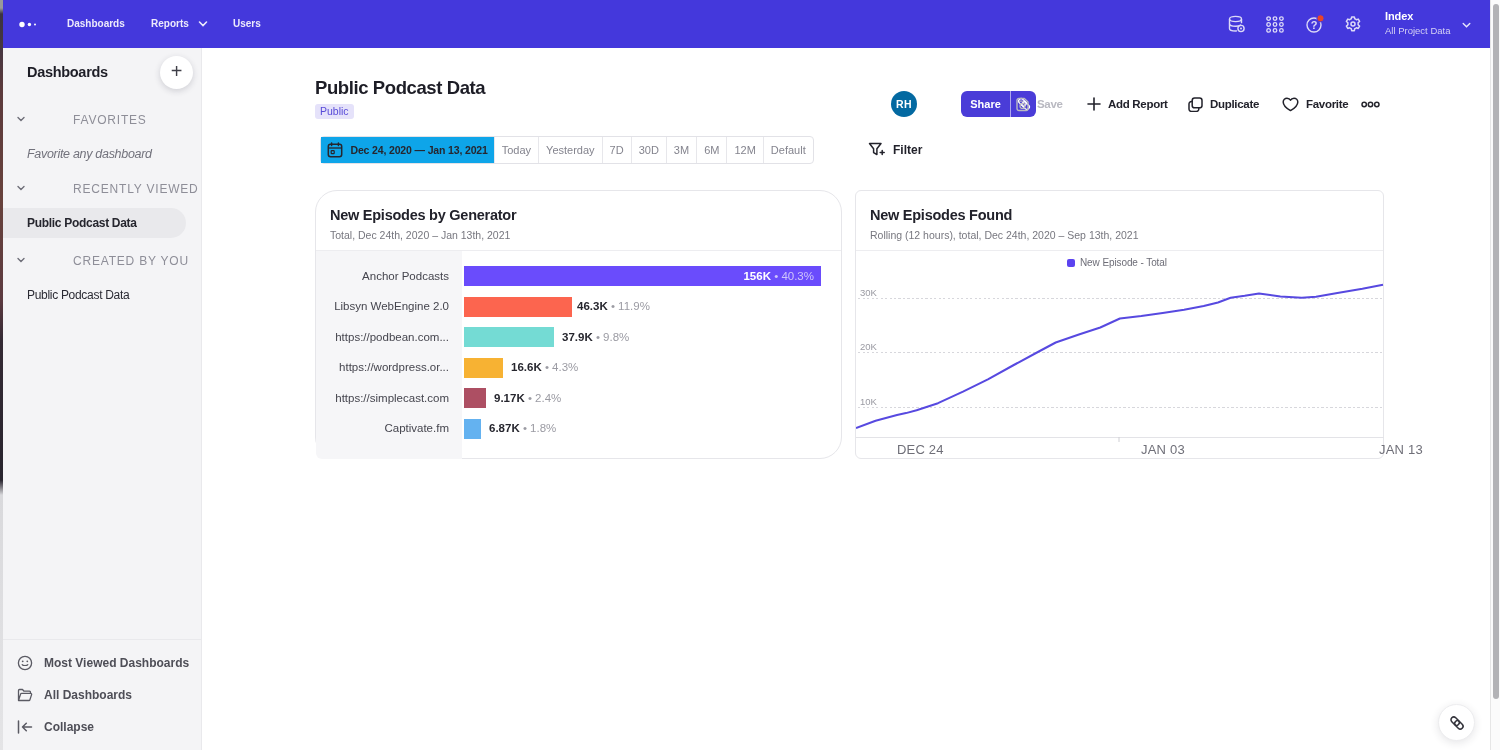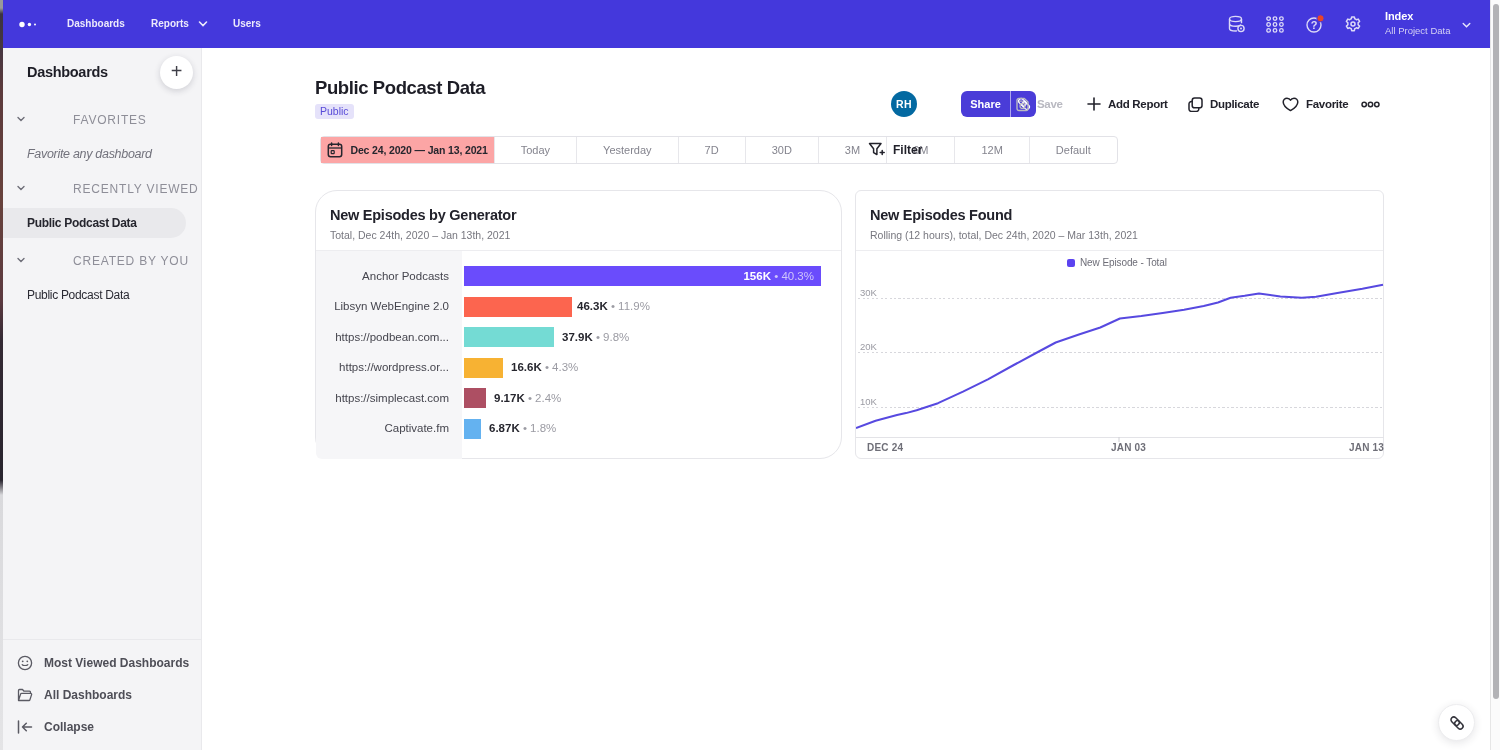--- a/index.html
+++ b/index.html
@@ -41,24 +41,24 @@
   color:#fff; font-size:10.5px; font-weight:700; display:flex; align-items:center; justify-content:center; letter-spacing:.5px;}
 #sharegrp { position:absolute; left:725px; top:43px; height:26px; display:flex; background:#4a3cd8; border-radius:6px; overflow:hidden;margin-left:34px; }
 #sharegrp .sh { width:49px; color:#fff; font-size:11px; font-weight:700; display:flex; align-items:center; justify-content:center; }
 #sharegrp .dv { width:1px; background:rgba(255,255,255,.55); margin:0; }
 #sharegrp .lk { width:25px; display:flex; align-items:center; justify-content:center; }
 .hbtn { position:absolute; top:43px; height:26px; display:flex; align-items:center; gap:7px;
   font-size:11.5px; font-weight:700; color:#22222b; letter-spacing:-.3px; }
 .hbtn.dis { color:#b9b9c1; }
 
 #datebar { position:absolute; left:117.5px; top:88px; height:28px; display:flex; border:1px solid #e2e2e7; border-radius:4px; background:#fff; }
-#datebar .seg { display:flex; align-items:center; border-right:1px solid #e7e7eb; padding:0 26px;
+#datebar .seg { display:flex; align-items:center; border-right:1px solid #e7e7eb; padding:0 7px;
   font-size:11px; color:#84848e; white-space:nowrap; }
 #datebar .seg:last-child { border-right:none; }
-#datebar .seg#dateseg { background:#fca5a5; gap:8px; color:#26262e; font-weight:700; padding:0 6px !important; }
+#datebar .seg#dateseg { background:#0ea5e9; gap:8px; color:#26262e; font-weight:700; padding:0 6px !important; }
 #filter { position:absolute; left:666px; top:88px; height:28px; display:flex; align-items:center; gap:8px;
   font-size:12px; font-weight:700; color:#22222b; }
 
 .card { position:absolute; top:142px; height:269px; background:#fff; border:1px solid #e6e6ea; border-radius:6px; }
 #card1 { left:113px; width:527px;border-radius:22px; }
 #card2 { left:653px; width:529px; }
 .ctitle { position:absolute; left:14px; top:16px; font-size:14.5px; font-weight:700; color:#22222b; letter-spacing:-.25px; }
 .csub { position:absolute; left:14px; top:38px; font-size:10.5px; color:#77777f; }
 .cdiv { position:absolute; left:0; top:59px; width:100%; border-top:1px solid #ededf0; }
 
@@ -66,21 +66,21 @@
 .blab { position:absolute; width:133px; text-align:right; font-size:11.5px; color:#45454e; }
 .bar { position:absolute; left:147.5px; height:20px; }
 .bval { position:absolute; font-size:11.5px; font-weight:700; color:#26262e; white-space:nowrap; }
 .bval .pct { font-weight:400; color:#9b9ba3; }
 
 #legend { position:absolute; left:211px; top:66px; display:flex; align-items:center; gap:5px; font-size:10px; color:#6e6e78; letter-spacing:-.1px; }
 #legend .sq { width:8px; height:8px; background:#5b43f0; border-radius:2px; }
 .ylab { position:absolute; left:4px; font-size:9.5px; color:#9a9aa2; }
 .gline { position:absolute; left:2px; width:525px; height:1px; background:repeating-linear-gradient(90deg,#d7d7dc 0 2px,transparent 2px 4.5px); }
 #xaxis { position:absolute; left:0; top:246px; width:528px; border-top:1px solid #e3e3e7; }
-.xlab { position:absolute; top:251px; font-size:10px; font-weight:700; color:#6f6f78; letter-spacing:.2px; white-space:nowrap; }
+.xlab { position:absolute; top:251px; font-size:13px; font-weight:400; color:#6f6f78; letter-spacing:.2px; white-space:nowrap;margin-left:30px; }
 
 #float { position:absolute; left:1438px; top:704px; width:37px; height:37px; border-radius:50%; background:#fff;
   border:1px solid #ededef; box-shadow:0 2px 8px rgba(40,40,60,.12); display:flex; align-items:center; justify-content:center; }
 </style>
 </head>
 <body>
 
 <div id="nav">
   <svg class="abs" style="left:18px;top:20px" width="22" height="9" viewBox="0 0 22 9">
     <circle cx="4" cy="4.5" r="2.7" fill="#fff"></circle>
@@ -286,21 +286,21 @@
     <div class="bval" style="top:78.5px;left:418px;color:#fff;text-align:right;width:80px">156K <span class="pct" style="color:#cfc5fb">• 40.3%</span></div>
     <div class="bval" style="top:109px;left:261px">46.3K <span class="pct">• 11.9%</span></div>
     <div class="bval" style="top:139.5px;left:246px">37.9K <span class="pct">• 9.8%</span></div>
     <div class="bval" style="top:170px;left:195px">16.6K <span class="pct">• 4.3%</span></div>
     <div class="bval" style="top:200.5px;left:178px">9.17K <span class="pct">• 2.4%</span></div>
     <div class="bval" style="top:231px;left:173px">6.87K <span class="pct">• 1.8%</span></div>
   </div>
 
   <div class="card" id="card2">
     <div class="ctitle">New Episodes Found</div>
-    <div class="csub">Rolling (12 hours), total, Dec 24th, 2020 – Mar 13th, 2021</div>
+    <div class="csub">Rolling (12 hours), total, Dec 24th, 2020 – Sep 13th, 2021</div>
     <div class="cdiv"></div>
     <div id="legend"><div class="sq"></div>New Episode - Total</div>
     <div class="ylab" style="top:95.5px">30K</div>
     <div class="ylab" style="top:150px">20K</div>
     <div class="ylab" style="top:204.5px">10K</div>
     <div class="gline" style="top:106.5px"></div>
     <div class="gline" style="top:161px"></div>
     <div class="gline" style="top:215.5px"></div>
     <div id="xaxis"></div>
     <svg class="abs" style="left:0;top:0" width="528" height="268" viewBox="0 0 528 268">

